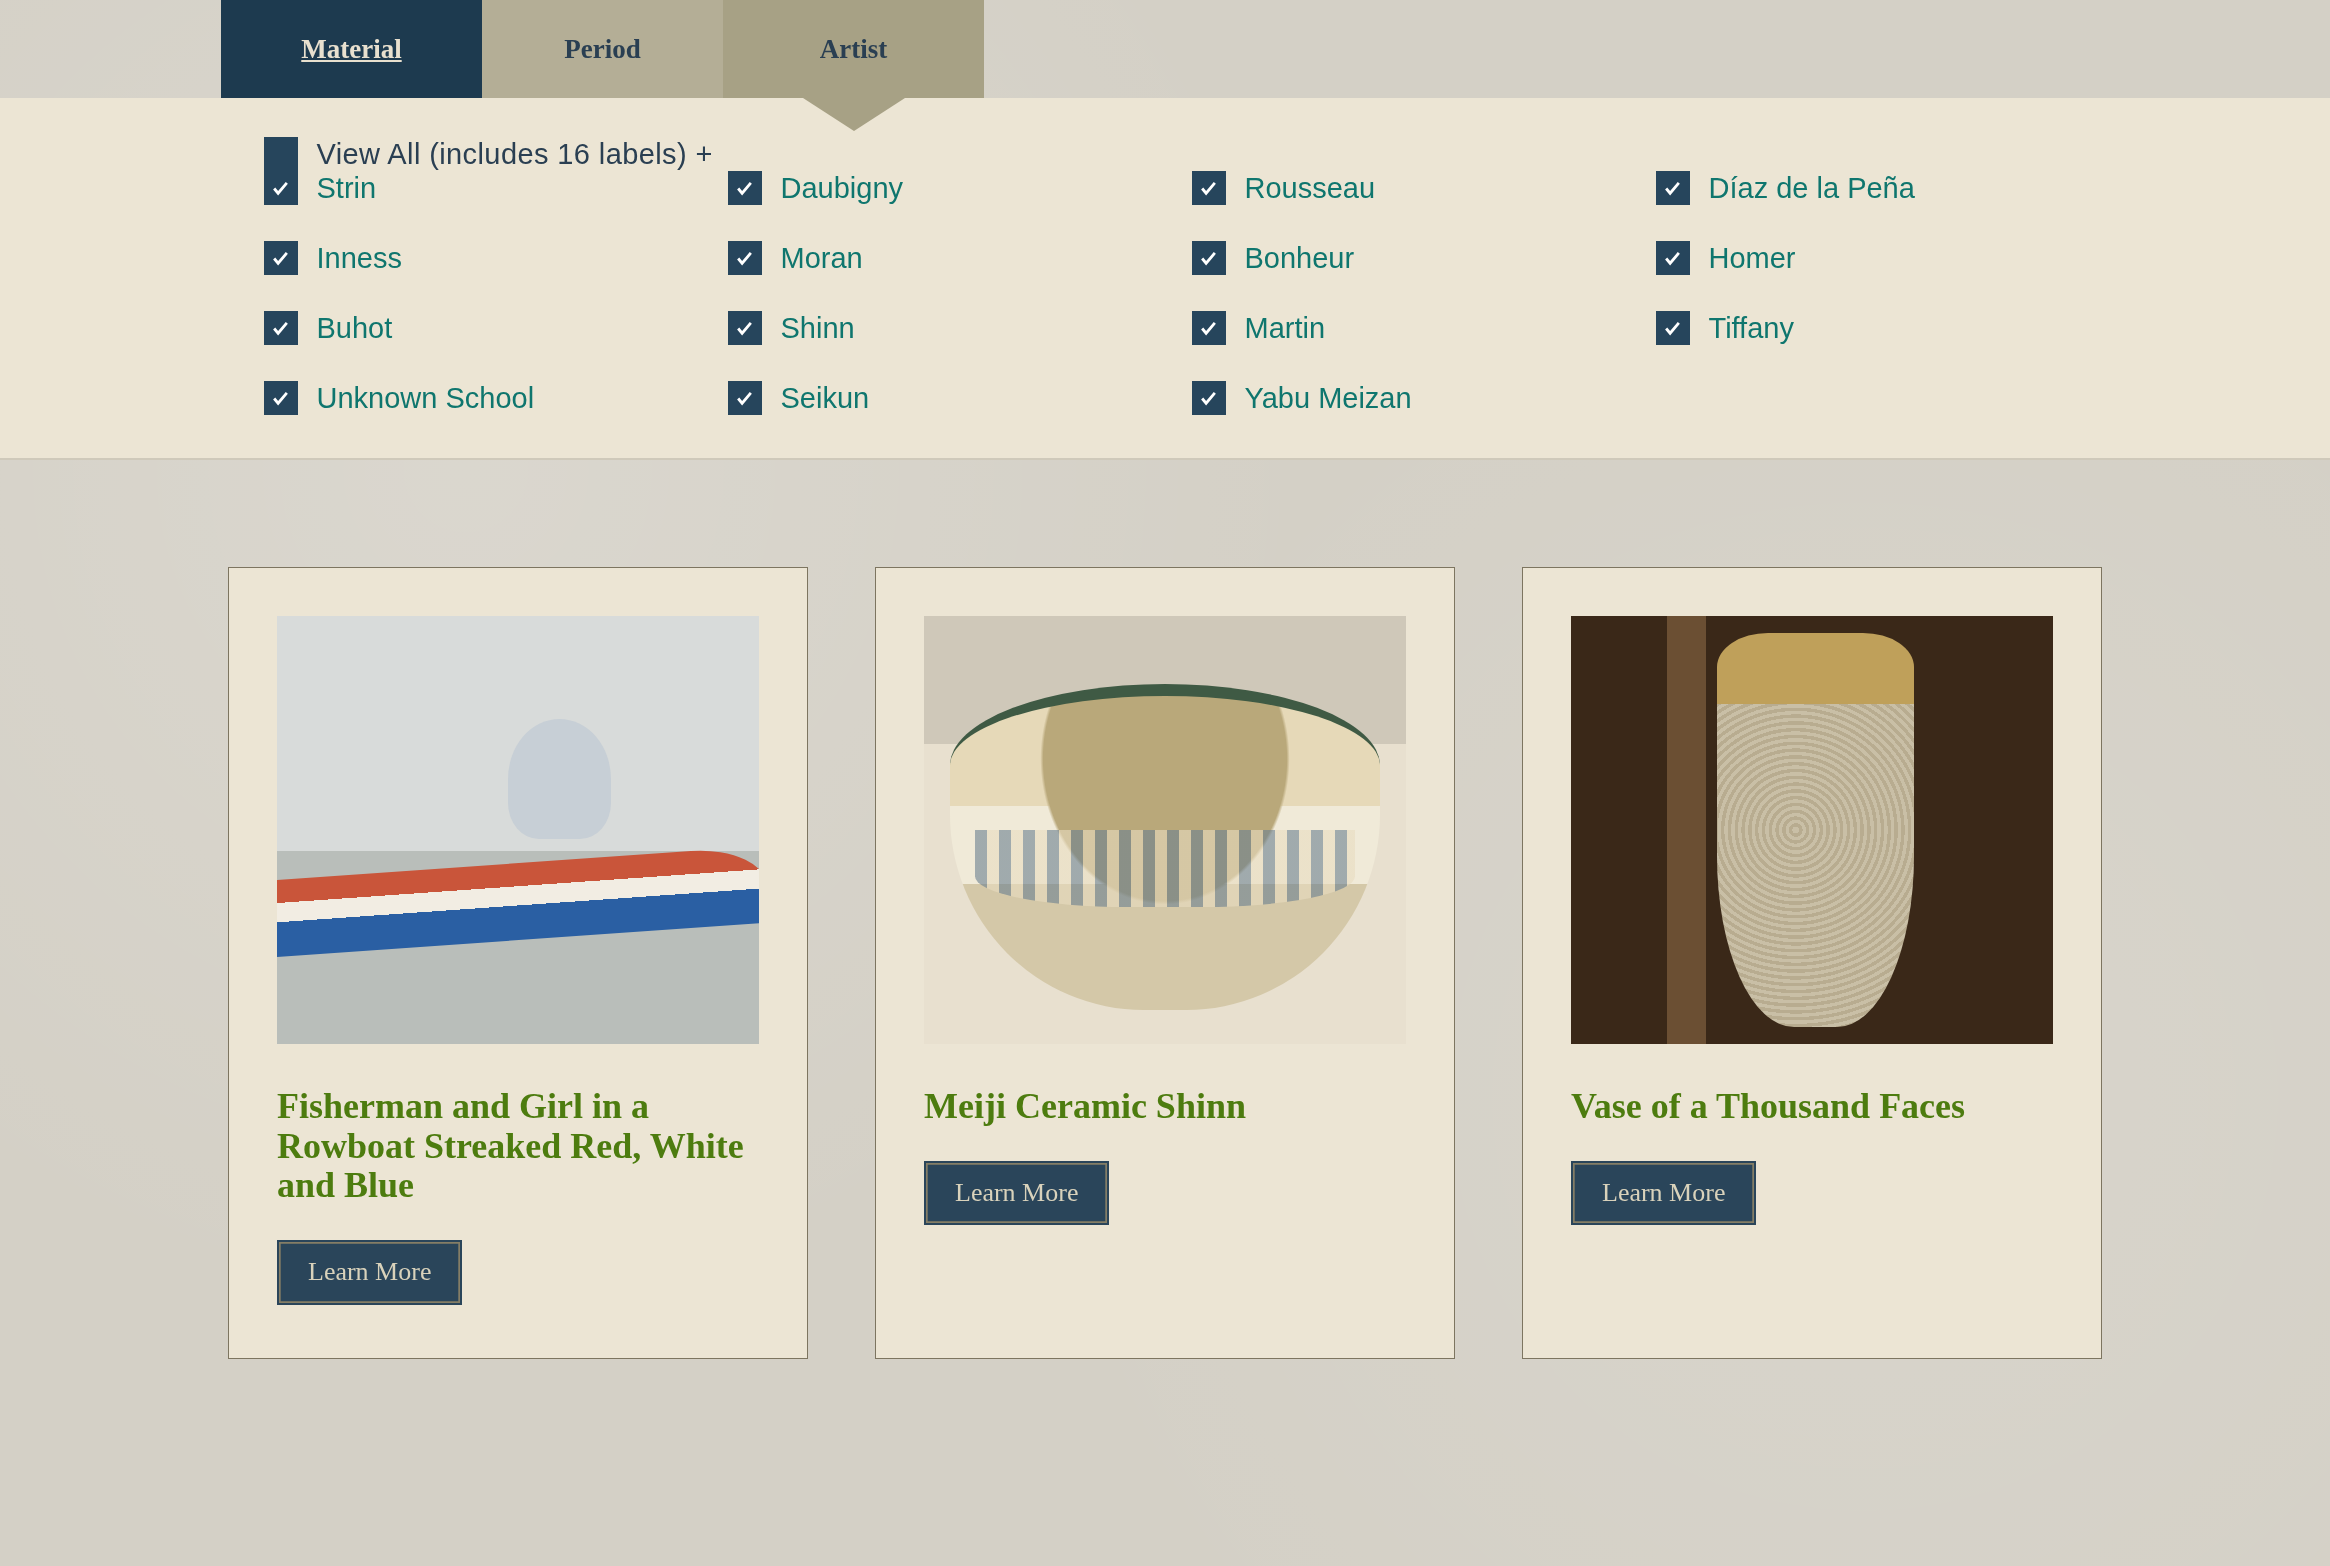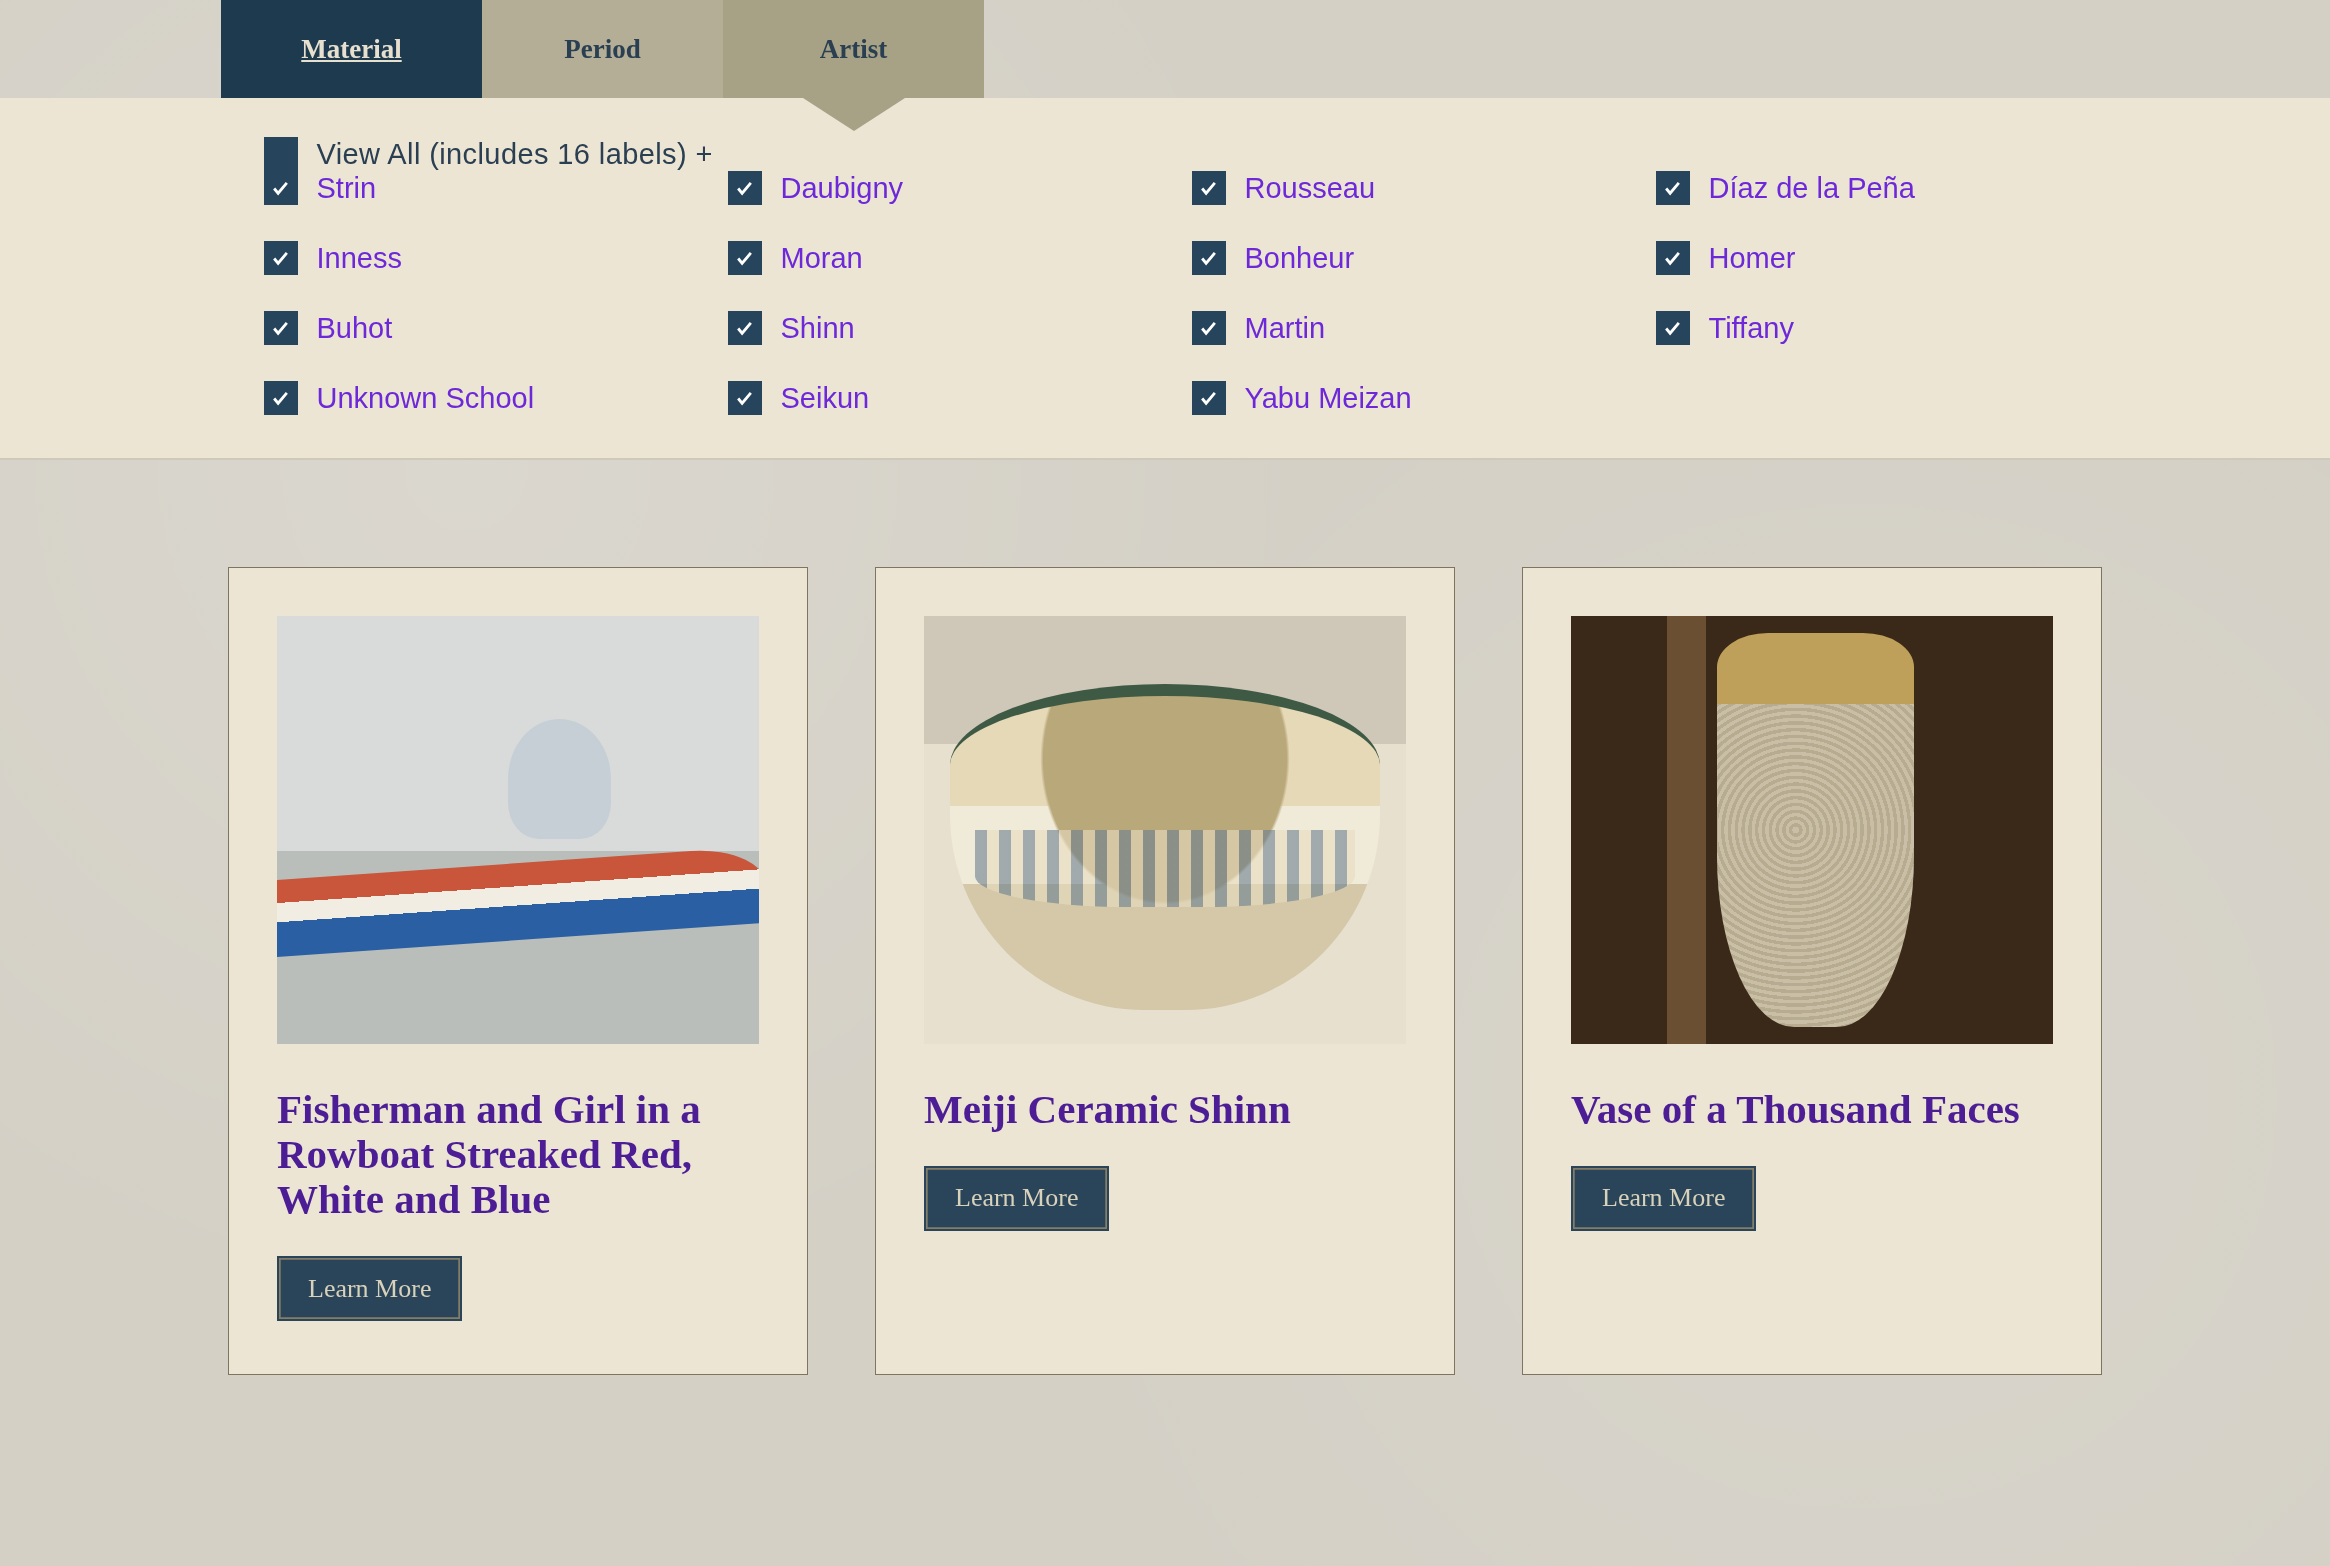--- a/index.html
+++ b/index.html
@@ -107,21 +107,21 @@
     column-gap: 34px;
   }
   .filter-item {
     display: flex;
     align-items: center;
     gap: 19px;
   }
   .filter-label {
     font-family: -apple-system, 'Segoe UI', sans-serif;
     font-size: 29px;
-    color: #6d28d9;
+    color: #0f766e;
   }
 
   
   .cards-wrap {
     display: flex;
     gap: 67px;
     justify-content: center;
     padding: 107px 0 0 0;
   }
   .card {
@@ -134,23 +134,23 @@
   }
   .card-img {
     width: 100%;
     height: 428px;
     background: #888;
     margin-bottom: 43px;
     position: relative;
     overflow: hidden;
   }
   .card-title {
-    font-size: 41px;
+    font-size: 36px;
     font-weight: 600;
-    color: #4c1d95;
+    color: #4d7c0f;
     line-height: 1.1;
     margin-bottom: 34px;
     font-family: Georgia, serif;
   }
   .learn-btn {
     display: inline-flex;
     align-items: center;
     justify-content: center;
     background: #2a455a;
     border: 1.7px solid #6b6450;

